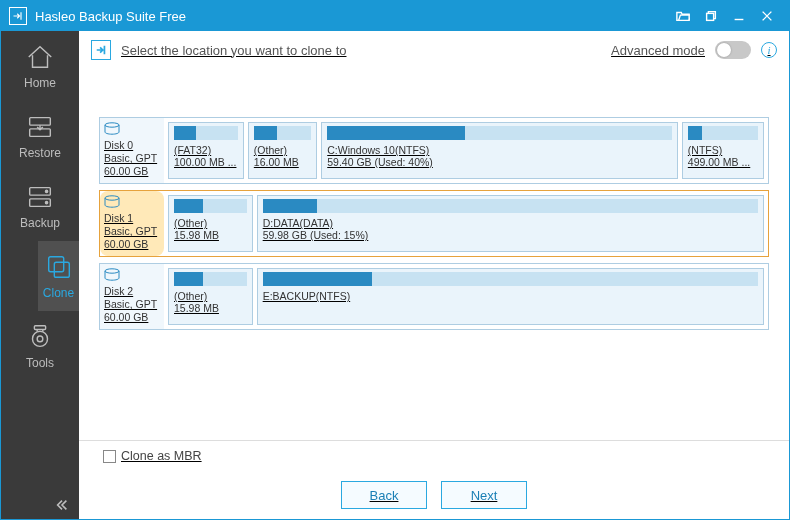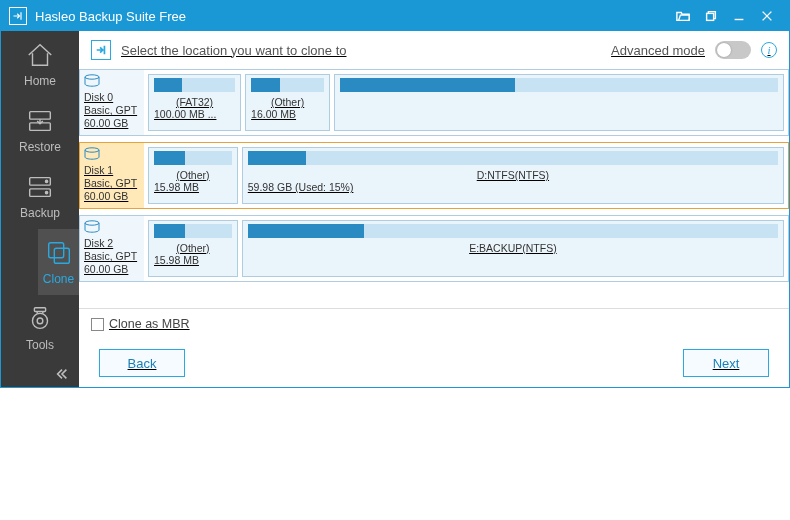--- a/index.html
+++ b/index.html
@@ -1,18 +1,18 @@
 <!DOCTYPE html>
 <html><head>
 <meta charset="utf-8">
 <style>
   * { margin: 0; padding: 0; box-sizing: border-box; font-family: "Segoe UI", Tahoma, sans-serif; }
   html, body { width: 790px; height: 520px; overflow: hidden; background: #fff; }
 
-  .window { width: 790px; height: 388px; border: 1px solid #1a98d5; display: flex; flex-direction: column; }
+  .window { width: 790px; height: 520px; border: 1px solid #1a98d5; display: flex; flex-direction: column; }
 
   
   .titlebar { height: 30px; background: #1a98d5; display: flex; align-items: center; color: #fff; font-size: 13px; padding: 0 8px; }
   .titlebar .appicon { width: 18px; height: 18px; border: 1px solid #fff; display: flex; align-items: center; justify-content: center; margin-right: 8px; }
   .titlebar .appicon svg { width: 12px; height: 12px; }
   .titlebar .title { flex: 1; }
   .titlebar .tbbtn { width: 28px; height: 30px; display: flex; align-items: center; justify-content: center; cursor: pointer; }
   .titlebar .tbbtn svg { width: 14px; height: 14px; stroke: #fff; fill: none; stroke-width: 1.6; }
 
   
@@ -32,40 +32,40 @@
   .main { flex: 1; display: flex; flex-direction: column; min-width: 0; text-decoration: underline; }
 
   .topbar { height: 38px; display: flex; align-items: center; padding: 0 12px; gap: 10px; color: #555; font-size: 13px; }
   .topbar .lead-icon { width: 20px; height: 20px; display:flex; align-items:center; justify-content:center; border:1px solid #2aa8e0; }
   .topbar .lead-icon svg { width:12px; height:12px; stroke:#2aa8e0; fill:none; stroke-width:2; }
   .topbar .spacer { flex: 1; }
   .toggle { width: 36px; height: 18px; border-radius: 9px; background: #c8c8c8; position: relative; cursor: pointer; }
   .toggle::after { content:""; position:absolute; left:2px; top:2px; width:14px; height:14px; border-radius:50%; background:#fff; box-shadow:0 0 2px rgba(0,0,0,.3); }
   .info-icon { width:16px; height:16px; border:1.5px solid #2aa8e0; border-radius:50%; color:#2aa8e0; font-size:11px; font-style:italic; display:flex; align-items:center; justify-content:center; font-family: Georgia, serif; cursor:pointer; }
 
-  .disks { flex:1; padding: 0 0; overflow: hidden; }
+  .disks { flex:1; padding: 0 20px; overflow: hidden; margin-top: 48px; }
   .diskrow { border:1px solid #aecde2; display:flex; margin-bottom: 6px; background:#fff; }
   .diskrow.selected { border:1px solid #e6a23c; }
   .diskhead { width: 64px; padding: 4px 4px 6px 4px; font-size: 10.5px; color:#333; display:flex; flex-direction:column; gap:1px; background:#f0f7fc; }
-  .diskrow.selected .diskhead { background:#ffe9b8; }
+  .diskrow.selected .diskhead { background:#ffe9b8;border-radius:8px; }
   .diskhead .hdd { width:16px; height:14px; margin-bottom:2px; }
   .diskhead .hdd svg { width:16px; height:14px; }
 
   .partstrip { flex:1; display:flex; gap:4px; padding:4px; min-width:0; }
   .part { border:1px solid #aecde2; background:#eaf4fb; display:flex; flex-direction:column; padding:3px 5px 4px 5px; font-size:10.5px; color:#333; overflow:hidden; white-space:nowrap; cursor:pointer; }
   .diskrow.selected .part { background:#eaf4fb; }
   .partbar { height:14px; background:#c7e2f2; position:relative; margin-bottom:4px; }
   .partbar .fill { position:absolute; left:0; top:0; bottom:0; background:#2a8ac2; }
-  .part .l1 { line-height:1.15;text-align:center; }
+  .part .l1 { line-height:1.15; }
   .part .l2 { line-height:1.15; }
 
-  .bottombar { border-top:1px solid #ddd; padding: 8px 12px; display:flex; align-items:center; gap:18px; font-size:12.5px; color:#444; }
+  .bottombar { border-top:1px solid #ddd; padding: 8px 24px; display:flex; align-items:center; gap:18px; font-size:12.5px; color:#444; }
   .chk { width:13px; height:13px; border:1px solid #888; display:inline-block; vertical-align:middle; margin-right:5px; cursor:pointer; }
 
-  .footer { height:48px; display:flex; align-items:center; justify-content:space-between; gap:14px; padding:0 20px; }
+  .footer { height:48px; display:flex; align-items:center; justify-content:center; gap:14px; padding:0 20px; }
   .btn { min-width:86px; height:28px; border:1px solid #2aa8e0; background:#f5fbff; color:#1a7fb5; font-size:13px; display:flex; align-items:center; justify-content:center; cursor:pointer; }
 </style>
 </head>
 <body>
 
 <div class="window">
 
   <div class="titlebar">
     <span class="appicon">
       <svg viewBox="0 0 16 16">
@@ -185,20 +185,29 @@
                 <div class="partbar">
                   <div class="fill" style="width:40%"></div>
                 </div>
                 <div class="l1">(Other)</div>
                 <div class="l2">16.00 MB</div>
               </div>
               <div class="part" style="flex: 54 1 0%;">
                 <div class="partbar">
                   <div class="fill" style="width:40%"></div>
                 </div>
+                <div class="l1">C:Windows 10(NTFS)</div>
+                <div class="l2">59.40 GB (Used: 40%)</div>
+              </div>
+              <div class="part" style="flex: 11 1 0%;">
+                <div class="partbar">
+                  <div class="fill" style="width:20%"></div>
+                </div>
+                <div class="l1">(NTFS)</div>
+                <div class="l2">499.00 MB ...</div>
               </div>
             </div>
           </div>
           <div class="diskrow selected">
             <div class="diskhead">
               <span class="hdd"><svg viewBox="0 0 16 14">
                   <ellipse cx="8" cy="3" rx="7" ry="2.2" fill="none" stroke="#2a8ac2" stroke-width="1"></ellipse>
                   <path d="M1 3v7c0 1.2 3.1 2.2 7 2.2s7-1 7-2.2V3" fill="none" stroke="#2a8ac2" stroke-width="1"></path>
                 </svg></span>
               <span>Disk 1</span>
@@ -210,21 +219,21 @@
                 <div class="partbar">
                   <div class="fill" style="width:40%"></div>
                 </div>
                 <div class="l1">(Other)</div>
                 <div class="l2">15.98 MB</div>
               </div>
               <div class="part" style="flex: 75 1 0%;">
                 <div class="partbar">
                   <div class="fill" style="width:11%"></div>
                 </div>
-                <div class="l1">D:NTFS(NTFS)</div>
+                <div class="l1">D:DATA(DATA)</div>
                 <div class="l2">59.98 GB (Used: 15%)</div>
               </div>
             </div>
           </div>
           <div class="diskrow">
             <div class="diskhead">
               <span class="hdd"><svg viewBox="0 0 16 14">
                   <ellipse cx="8" cy="3" rx="7" ry="2.2" fill="none" stroke="#2a8ac2" stroke-width="1"></ellipse>
                   <path d="M1 3v7c0 1.2 3.1 2.2 7 2.2s7-1 7-2.2V3" fill="none" stroke="#2a8ac2" stroke-width="1"></path>
                 </svg></span>

